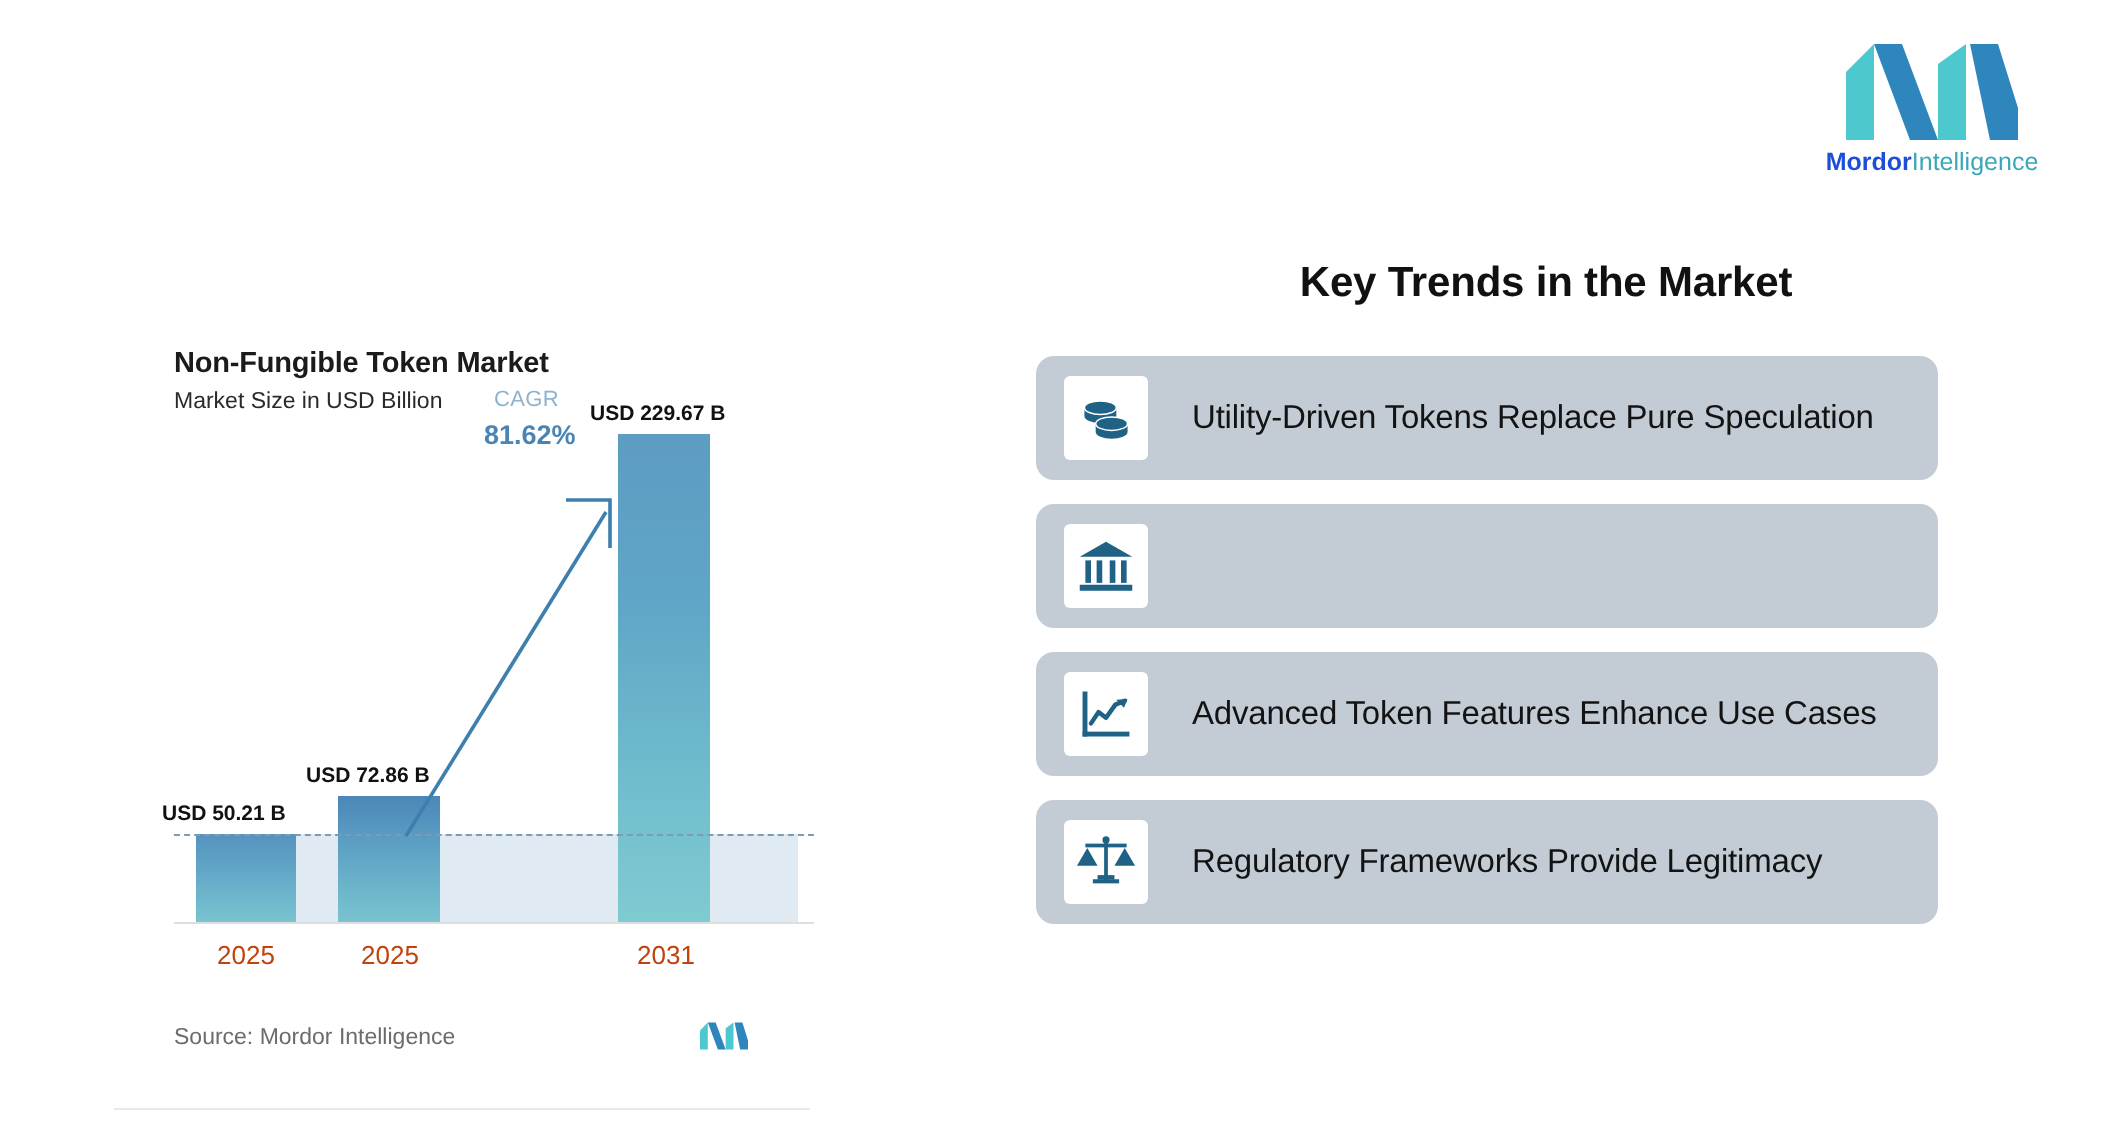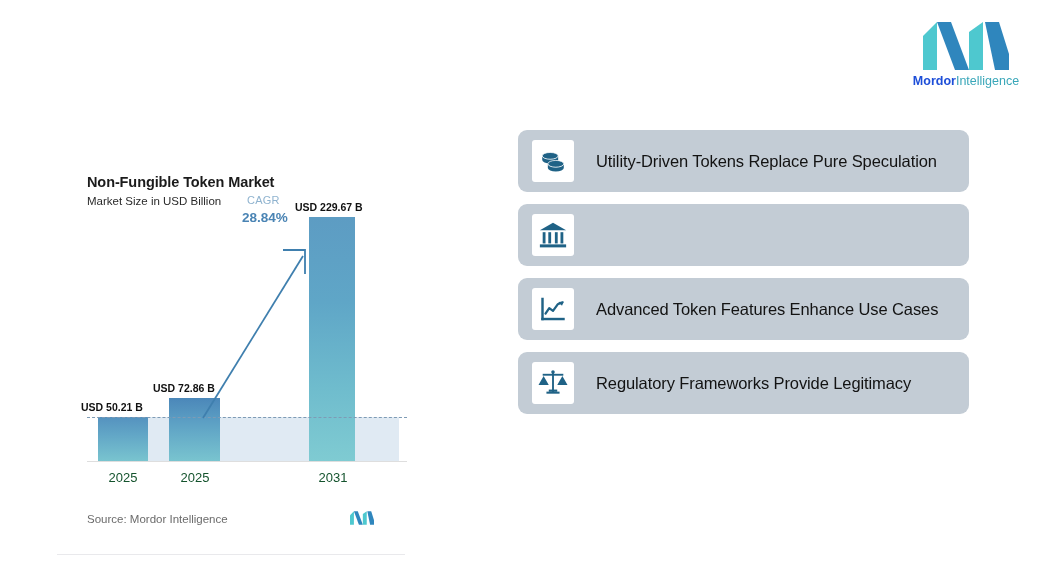--- a/index.html
+++ b/index.html
@@ -74,21 +74,21 @@
   .lbl{position:absolute;font-size:10.5px;font-weight:bold;color:#111;white-space:nowrap;}
   .lbl-2025{left:-6px;bottom:70px;}
   .lbl-2026{left:66px;bottom:89px;}
   .lbl-2031{left:208px;bottom:270px;}
 
   .cagr-word{position:absolute;left:160px;bottom:277px;font-size:11px;color:#8fb3cf;font-weight:normal;letter-spacing:.2px;}
   .cagr-val{position:absolute;left:155px;bottom:258px;font-size:13.5px;color:#4a84b4;font-weight:bold;}
 
   .arrow-svg{position:absolute;left:0;top:0;width:320px;height:253px;overflow:visible;}
 
-  .xtick{position:absolute;bottom:-2px;font-size:13px;color:#14532d;font-weight:normal;text-align:center;}
+  .xtick{position:absolute;bottom:-2px;font-size:13px;color:#c2410c;font-weight:normal;text-align:center;}
   .xt-2025{left:4px;width:64px;}
   .xt-2026{left:76px;width:64px;}
   .xt-2031{left:214px;width:64px;}
 
   .src{
     position:absolute;left:57px;top:358px;font-size:11.5px;color:#6b6b6b;
   }
   .src-mark{position:absolute;left:320px;top:355px;width:24px;height:16px;}
 
   
@@ -146,21 +146,21 @@
     <div class="bar bar-2031"></div>
 
     <div class="dashed"></div>
     <div class="axis-line"></div>
 
     <div class="lbl lbl-2025">USD 50.21 B</div>
     <div class="lbl lbl-2026">USD 72.86 B</div>
     <div class="lbl lbl-2031">USD 229.67 B</div>
 
     <div class="cagr-word">CAGR</div>
-    <div class="cagr-val">28.84%</div>
+    <div class="cagr-val">81.62%</div>
 
     <svg class="arrow-svg" viewBox="0 0 320 253">
       <path d="M116,188 L216,26" stroke="#3f7fae" stroke-width="1.8" fill="none"></path>
       <path d="M196,20 L218,20 L218,44" stroke="#3f7fae" stroke-width="1.8" fill="none" stroke-linecap="butt" stroke-linejoin="miter"></path>
     </svg>
 
     <div class="xtick xt-2025">2025</div>
     <div class="xtick xt-2026">2025</div>
     <div class="xtick xt-2031">2031</div>
   </div>
@@ -170,20 +170,21 @@
     <polygon points="0,48 0,14 14,0 14,48" fill="#4ec8cf"></polygon>
     <polygon points="14,0 28,0 46,48 32,48" fill="#2f86bd"></polygon>
     <polygon points="46,48 46,10 60,0 60,48" fill="#4ec8cf"></polygon>
     <polygon points="62,0 76,0 86,32 86,48 72,48" fill="#2f86bd"></polygon>
   </svg>
 
   <div class="rule"></div>
 </div>
 
 <div class="right">
+  <div class="key-title">Key Trends in the Market</div>
 
   <div class="trend">
     <div class="trend-ico">
       <svg viewBox="0 0 32 32">
         <ellipse cx="13" cy="10.5" rx="8.5" ry="3.6" fill="#1f6286"></ellipse>
         <path d="M4.5,10.5 L4.5,15 A8.5,3.6 0 0 0 21.5,15 L21.5,10.5 A8.5,3.6 0 0 1 4.5,10.5 Z" fill="#1f6286"></path>
         <ellipse cx="13" cy="10.5" rx="8.5" ry="3.6" fill="none" stroke="#ffffff" stroke-width="0.8"></ellipse>
         <ellipse cx="19" cy="19" rx="8.5" ry="3.6" fill="#1f6286"></ellipse>
         <path d="M10.5,19 L10.5,23.5 A8.5,3.6 0 0 0 27.5,23.5 L27.5,19 A8.5,3.6 0 0 1 10.5,19 Z" fill="#1f6286"></path>
         <ellipse cx="19" cy="19" rx="8.5" ry="3.6" fill="none" stroke="#ffffff" stroke-width="0.8"></ellipse>

